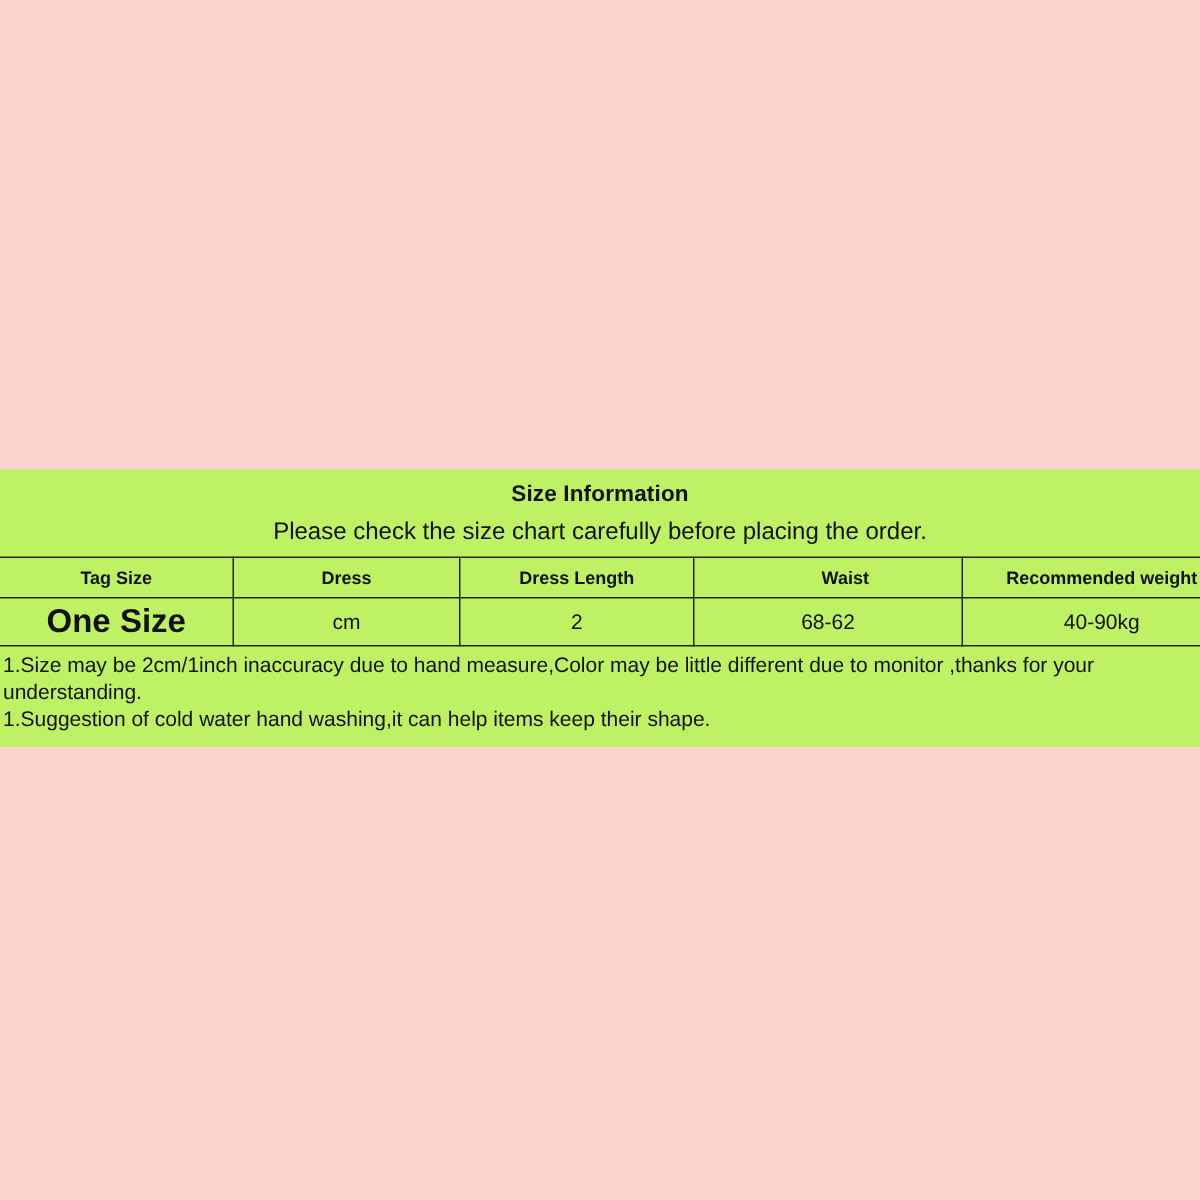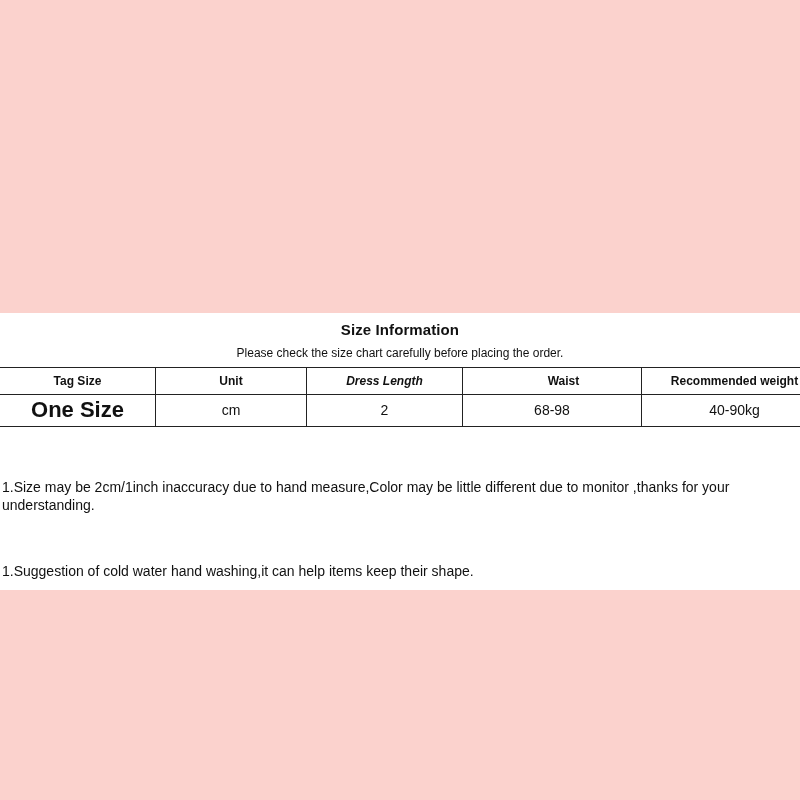--- a/index.html
+++ b/index.html
@@ -28,21 +28,21 @@
   .panel-title {
     text-align: center;
     font-size: 15px;
     font-weight: bold;
     color: #111111;
     padding-top: 8px;
     letter-spacing: 0.1px;
   }
   .panel-subtitle {
     text-align: center;
-    font-size: 12px;
+    font-size: 16px;
     color: #111111;
     padding-top: 8px;
     padding-bottom: 7px;
   }
   table.size-table {
     width: 800px;
     border-collapse: collapse;
     table-layout: fixed;
   }
   table.size-table th,
@@ -77,50 +77,49 @@
     font-weight: bold;
   }
   .notes {
     padding: 3px 2px 10px 2px;
     font-size: 14px;
     color: #111111;
     line-height: 18px;
   }
   .note-line {
     display: block;
-    margin-top: 48px;
   }
 </style>
 </head>
 <body style="background: rgb(251, 210, 205);">
 
 <div class="page">
 
-  <div class="size-panel" style="background: #ffffff;">
+  <div class="size-panel" style="background: #bef264;">
 
     <div class="panel-title">Size Information</div>
 
     <div class="panel-subtitle">Please check the size chart carefully before placing the order.</div>
 
     <table class="size-table">
       <thead>
         <tr>
           <th style="width:155px;">Tag Size</th>
-          <th style="width:150px;">Unit</th>
-          <th style="width:155px;font-style:italic;">Dress Length</th>
+          <th style="width:150px;">Dress</th>
+          <th style="width:155px;">Dress Length</th>
           <th style="width:155px;padding-left:23px;">Waist</th>
           <th style="width:185px;">Recommended weight</th>
         </tr>
       </thead>
       <tbody>
         <tr>
           <td class="tag-size-cell">One Size</td>
           <td>cm</td>
           <td>2</td>
-          <td>68-98</td>
+          <td>68-62</td>
           <td>40-90kg</td>
         </tr>
       </tbody>
     </table>
 
     <div class="notes">
       <span class="note-line">1.Size may be 2cm/1inch inaccuracy due to hand measure,Color may be little different due to monitor ,thanks for your understanding.</span>
       <span class="note-line">1.Suggestion of cold water hand washing,it can help items keep their shape.</span>
     </div>
 

